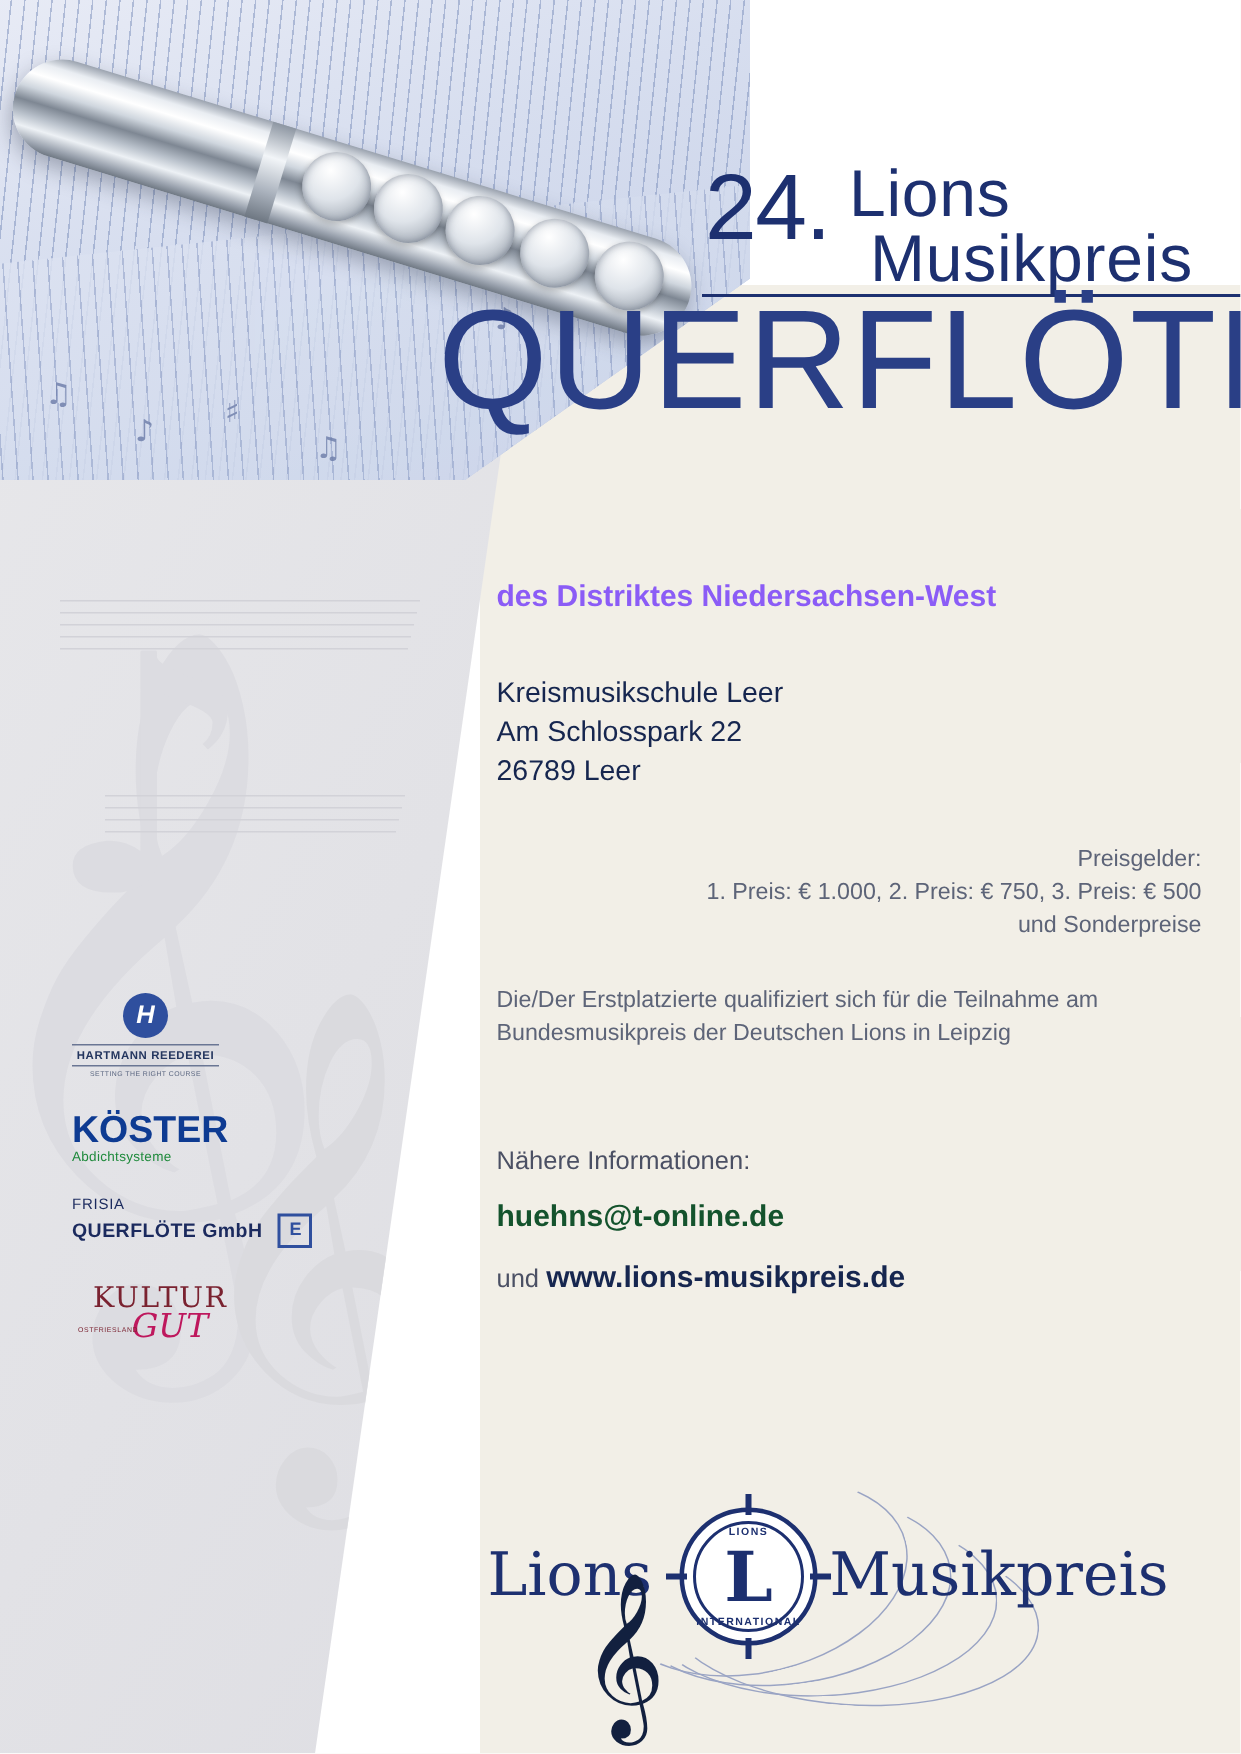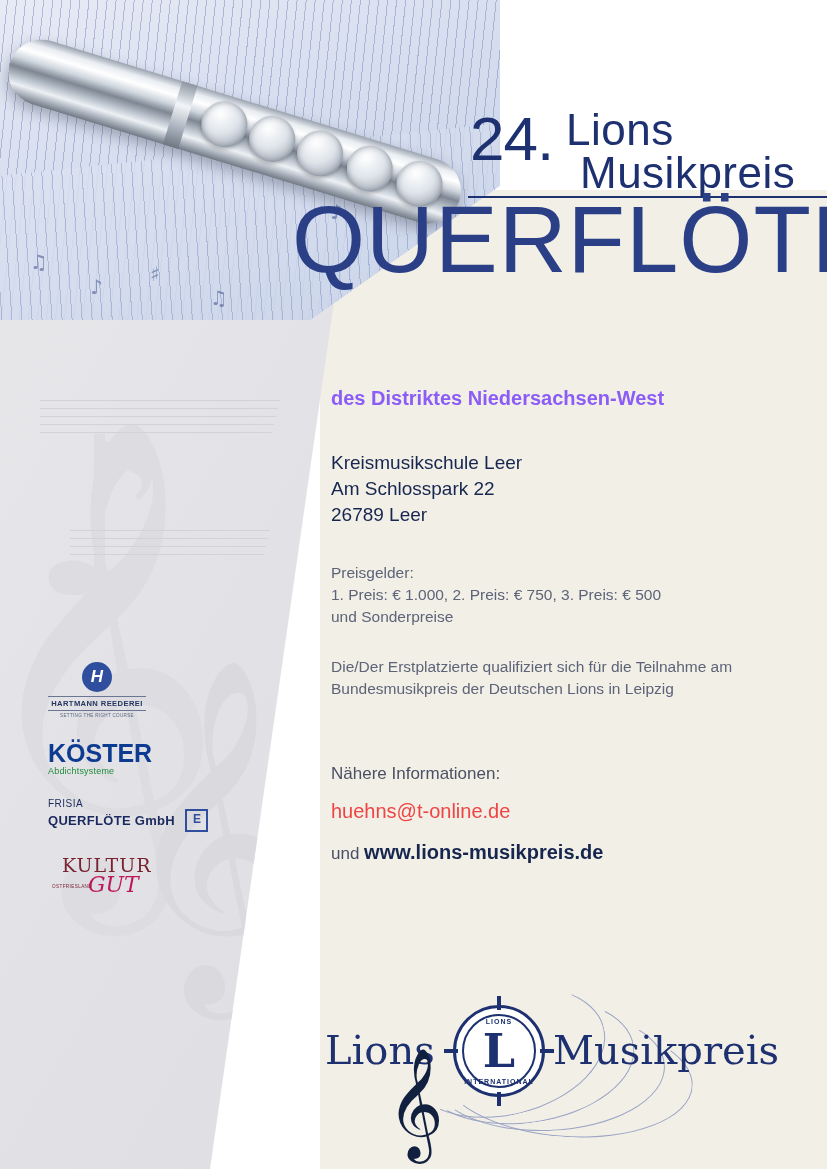--- a/index.html
+++ b/index.html
@@ -185,36 +185,37 @@
     font-weight: bold;
     line-height: 26px;
     margin: 0 0 32px 0;
     color: #16264f;
   }
   .prizes {
     font-size: 15.5px;
     line-height: 22px;
     color: #5d6478;
     margin: 0 0 28px 0;
+    text-align: right;
   }
   .qualify {
     font-size: 15.5px;
     line-height: 22px;
     color: #5d6478;
     margin: 0 0 64px 0;
   }
   .info-label {
     font-size: 17px;
     color: #4b5064;
     margin: 0 0 16px 0;
   }
   .mail {
     font-size: 20px;
-    font-weight: normal;
-    color: #ef4444;
+    font-weight: bold;
+    color: #14532d;
     margin: 0 0 18px 0;
     text-decoration: none;
     display: block;
   }
   .web-line {
     font-size: 17px;
     color: #4b5064;
     margin: 0;
   }
   .web-line a {

